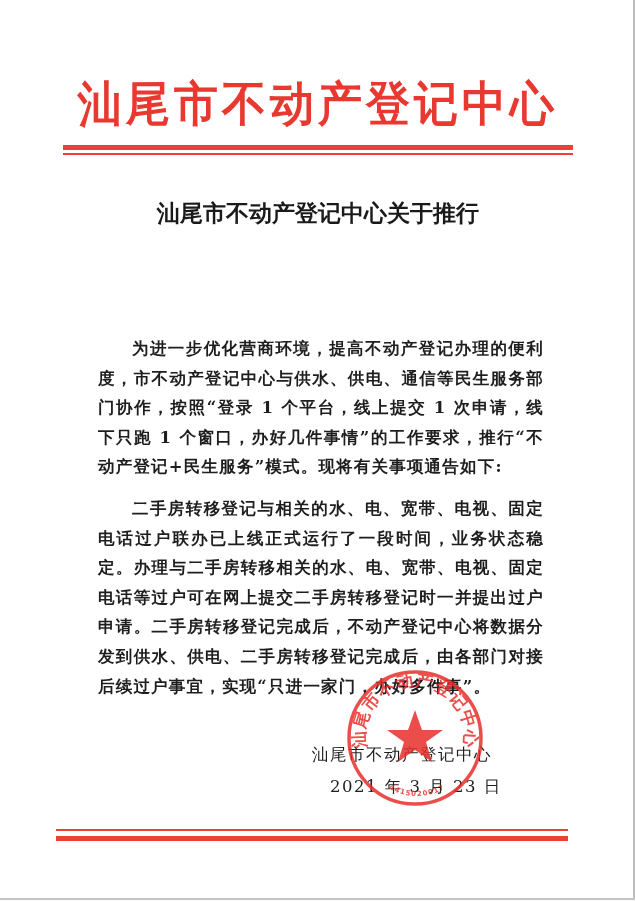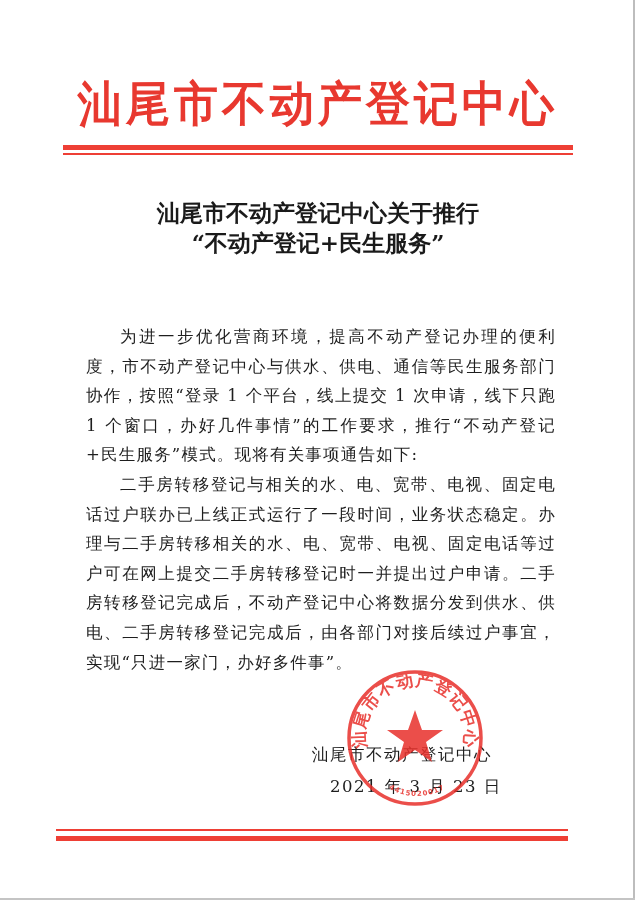--- a/index.html
+++ b/index.html
@@ -29,21 +29,21 @@
       text-align: center; color: #1a1a1a; font-weight: bold;
       font-size: 23px; line-height: 29.5px;
     }
     .title div { white-space: nowrap; }
 
     .body {
       position: absolute; left: 86px; top: 322px; width: 470px;
       color: #1e1e1e; font-size: 16.5px; line-height: 29.6px;
       letter-spacing: 1.2px; text-align: justify;
     }
-    .body p { margin: 0; text-indent: 34px; }
+    .body p { margin: 12px; text-indent: 34px; font-weight: bold; }
 
     .signature {
       position: absolute; left: 300px; top: 740px; width: 200px;
       color: #1e1e1e; font-size: 16.5px; line-height: 30px; letter-spacing: 1.5px;
       z-index: 2;
     }
     .signature .org { position: absolute; left: 12px; top: 0; white-space: nowrap; }
     .signature .date { position: absolute; left: 30px; top: 32px; white-space: nowrap; }
 
     .seal { position: absolute; left: 345px; top: 668px; width: 140px; height: 140px; z-index: 3; opacity: 0.85; pointer-events: none; }
@@ -54,21 +54,20 @@
 <div class="page-edge-right"></div>
 <div class="page-edge-bottom"></div>
 
 <div class="masthead">汕尾市不动产登记中心</div>
 
 <div class="rule rule-top-thick"></div>
 <div class="rule rule-top-thin"></div>
 
 <div class="title">
   <div>汕尾市不动产登记中心关于推行</div>
-  <div>“不动产登记+民生服务”</div>
 </div>
 
 <div class="body">
   <p>为进一步优化营商环境，提高不动产登记办理的便利度，市不动产登记中心与供水、供电、通信等民生服务部门协作，按照“登录 1 个平台，线上提交 1 次申请，线下只跑 1 个窗口，办好几件事情”的工作要求，推行“不动产登记+民生服务”模式。现将有关事项通告如下:</p>
   <p>二手房转移登记与相关的水、电、宽带、电视、固定电话过户联办已上线正式运行了一段时间，业务状态稳定。办理与二手房转移相关的水、电、宽带、电视、固定电话等过户可在网上提交二手房转移登记时一并提出过户申请。二手房转移登记完成后，不动产登记中心将数据分发到供水、供电、二手房转移登记完成后，由各部门对接后续过户事宜，实现“只进一家门，办好多件事”。</p>
 </div>
 
 <div class="signature">
   <div class="org">汕尾市不动产登记中心</div>
   <div class="date">2021 年 3 月 23 日</div>

